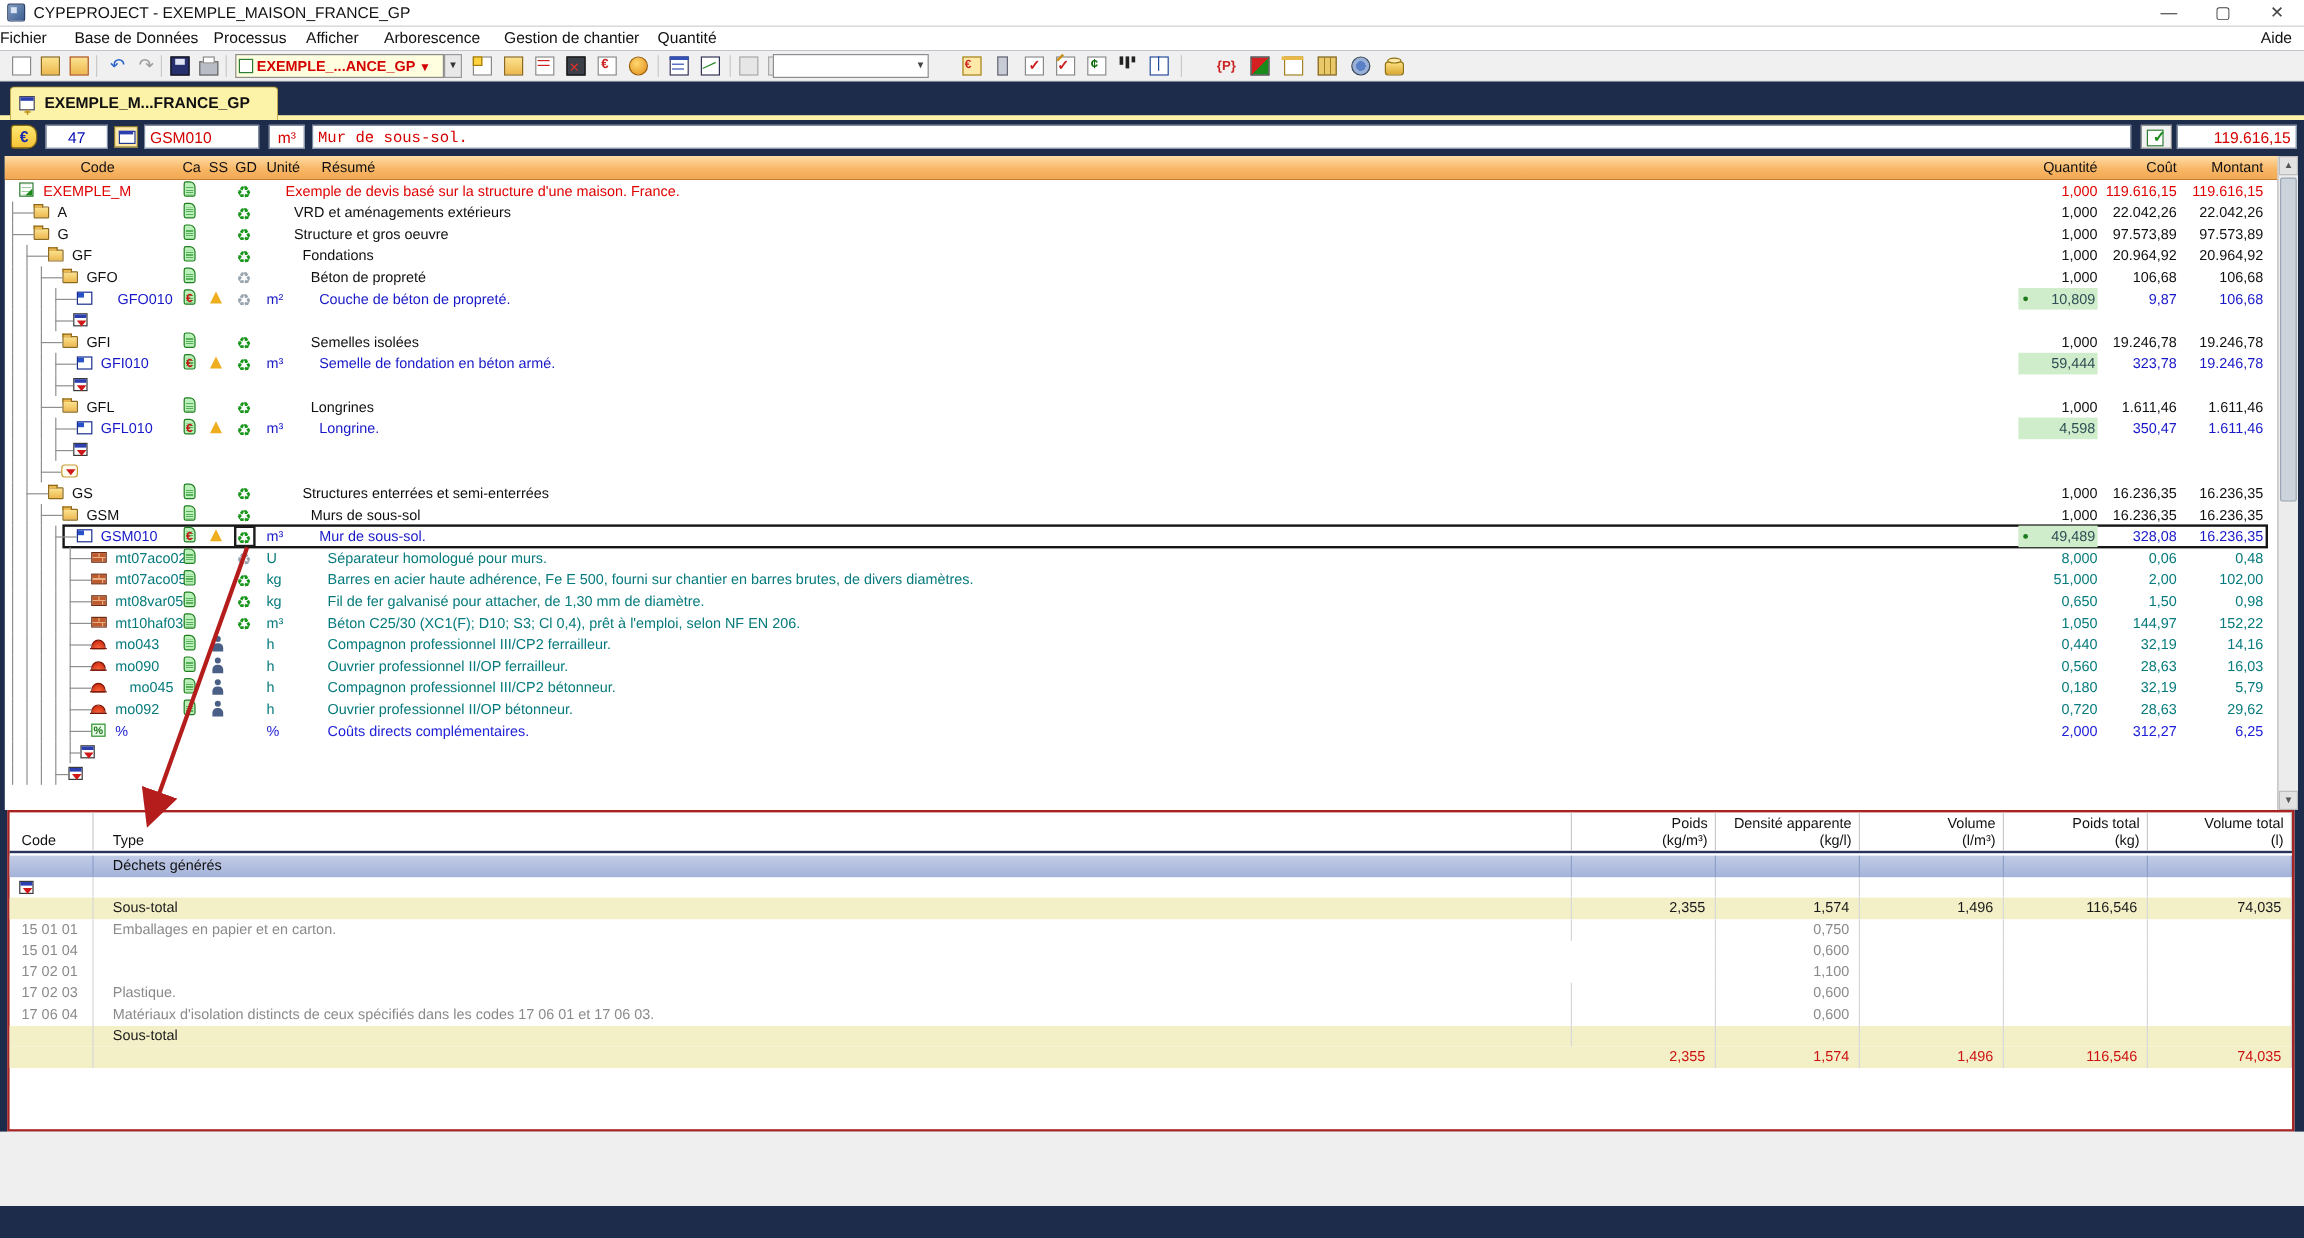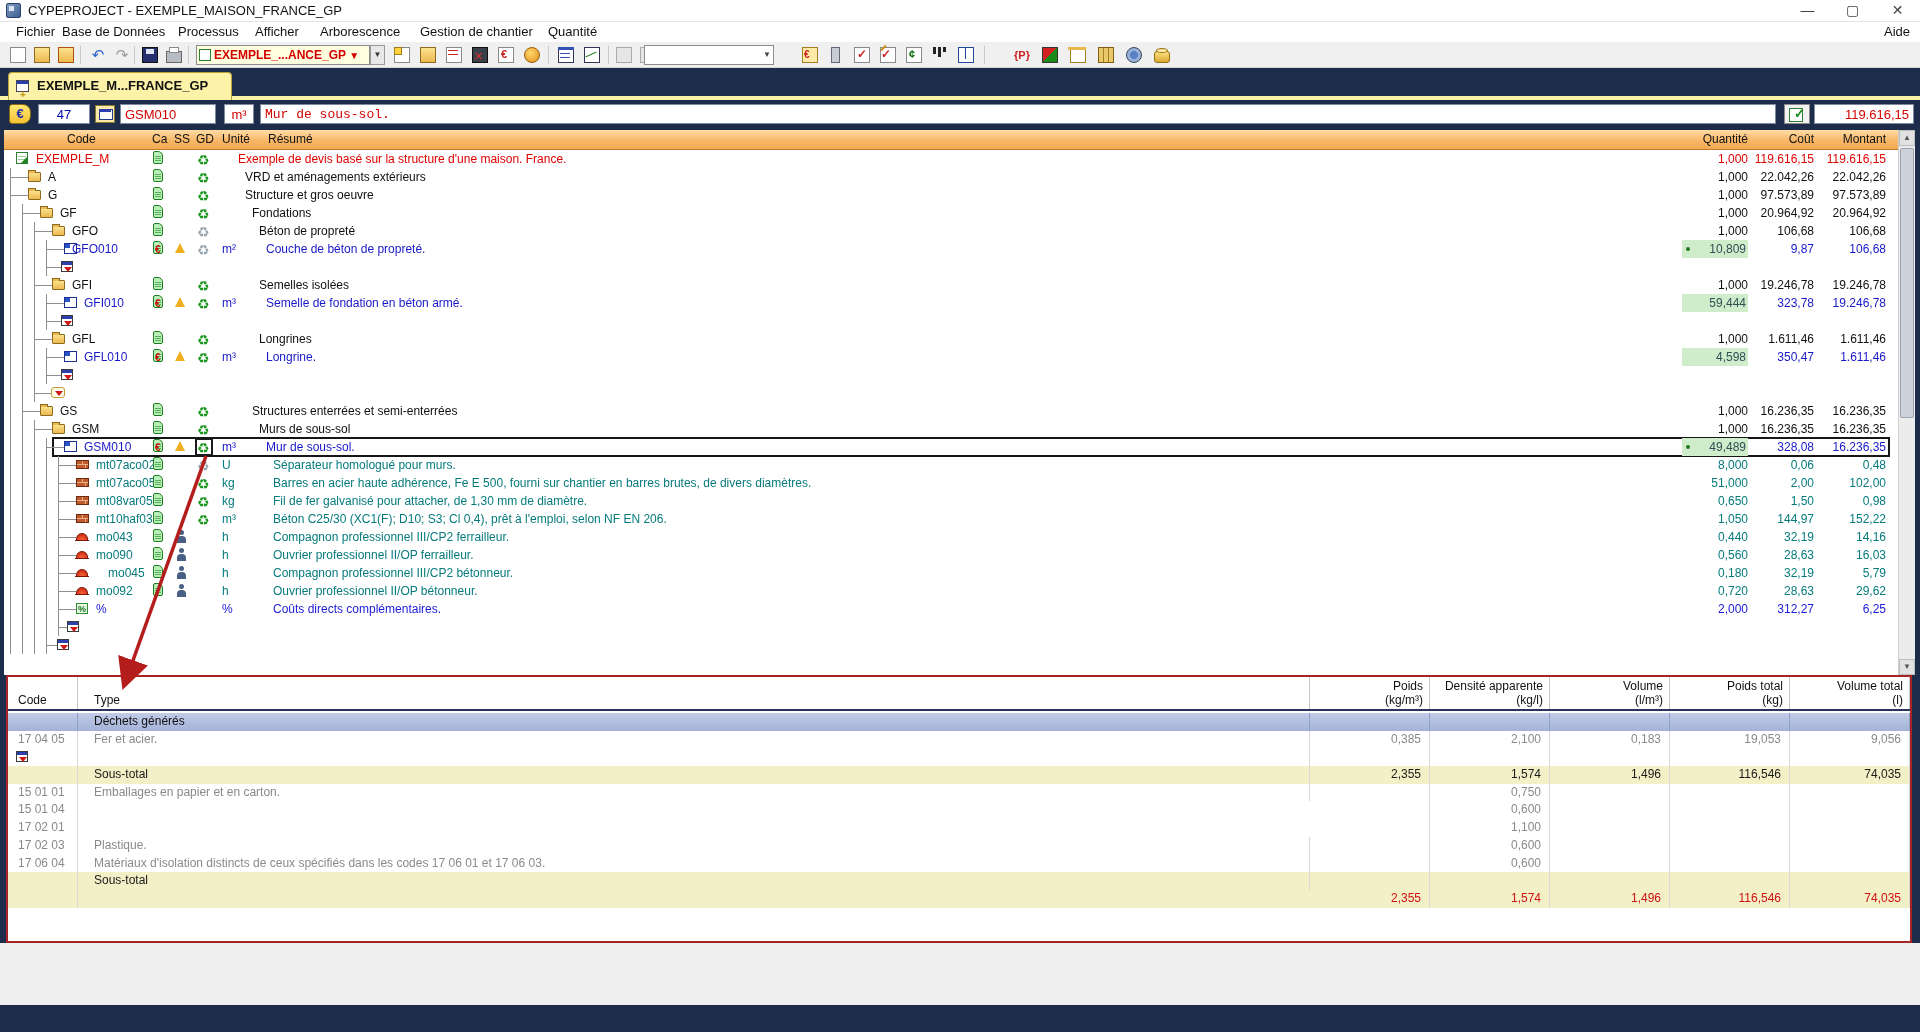--- a/index.html
+++ b/index.html
@@ -121,21 +121,21 @@
 
 <div id="titlebar">
   <span id="appicon"></span>
   <span id="title-text">CYPEPROJECT - EXEMPLE_MAISON_FRANCE_GP</span>
   <span class="winbtn" id="btn-min">—</span>
   <span class="winbtn" id="btn-max">▢</span>
   <span class="winbtn" id="btn-close">✕</span>
 </div>
 
 <div id="menubar">
-  <span class="menuitem" style="left:16px">Fichier</span>
+  <span class="menuitem" style="left:0">Fichier</span>
   <span class="menuitem" style="left:62px">Base de Données</span>
   <span class="menuitem" style="left:178px">Processus</span>
   <span class="menuitem" style="left:255px">Afficher</span>
   <span class="menuitem" style="left:320px">Arborescence</span>
   <span class="menuitem" style="left:420px">Gestion de chantier</span>
   <span class="menuitem" style="left:548px">Quantité</span>
   <span class="menuitem" style="left:1884px">Aide</span>
 </div>
 
 <div id="toolbar">
@@ -354,21 +354,21 @@
         <span class="num c">106,68</span>
         <span class="num m">106,68</span>
       </div>
       <div class="trow r-concept">
         <span class="guide" style="left:6px"></span>
         <span class="guide" style="left:18px"></span>
         <span class="guide" style="left:30px"></span>
         <span class="guide" style="left:42px"></span>
         <span class="tick" style="left:42px;width:18px"></span>
         <span class="ic i-box-icon" style="left:60px"></span>
-        <span class="code" style="left:68px">GFO010</span>
+        <span class="code" style="left:94px">GFO010</span>
         <span class="ic i-scroll-euro-icon" style="left:149px"></span>
         <span class="ic i-cone-icon" style="left:171px"></span>
         <span class="ic i-recycle-gray-icon" style="left:193px"></span>
         <span class="unit">m²</span>
         <span class="sum" style="left:262px">Couche de béton de propreté.</span>
         <span class="num q"><span class="hl"><i class="dot"></i>10,809</span></span>
         <span class="num c">9,87</span>
         <span class="num m">106,68</span>
       </div>
       <div class="trow r-chapter">
@@ -713,29 +713,20 @@
       <div class="prow k-sec">
         <span class="pcell pc0"></span>
         <span class="pcell pc1">Déchets générés</span>
         <span class="pcell pv" style="left:1302px;width:120px"></span>
         <span class="pcell pv" style="left:1422px;width:120px"></span>
         <span class="pcell pv" style="left:1542px;width:120px"></span>
         <span class="pcell pv" style="left:1662px;width:120px"></span>
         <span class="pcell pv" style="left:1782px;width:120px"></span>
       </div>
       <div class="prow k-data">
-        <span class="pcell pc0">17 04 05</span>
-        <span class="pcell pc1">Fer et acier.</span>
-        <span class="pcell pv" style="left:1302px;width:120px">0,385</span>
-        <span class="pcell pv" style="left:1422px;width:120px">2,100</span>
-        <span class="pcell pv" style="left:1542px;width:120px">0,183</span>
-        <span class="pcell pv" style="left:1662px;width:120px">19,053</span>
-        <span class="pcell pv" style="left:1782px;width:120px">9,056</span>
-      </div>
-      <div class="prow k-data">
         <span class="pcell pc0">
           <span class="ic i-addbox-icon" style="left:8px"></span>
         </span>
         <span class="pcell pc1"></span>
         <span class="pcell pv" style="left:1302px;width:120px"></span>
         <span class="pcell pv" style="left:1422px;width:120px"></span>
         <span class="pcell pv" style="left:1542px;width:120px"></span>
         <span class="pcell pv" style="left:1662px;width:120px"></span>
         <span class="pcell pv" style="left:1782px;width:120px"></span>
       </div>

